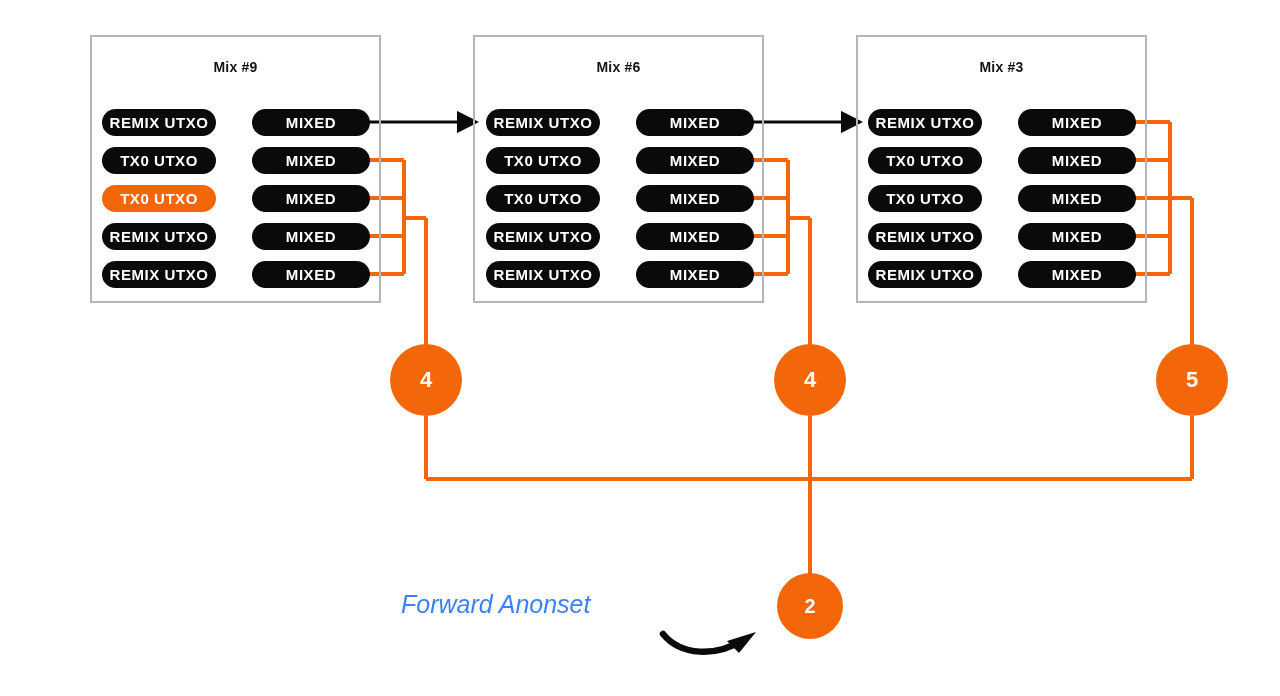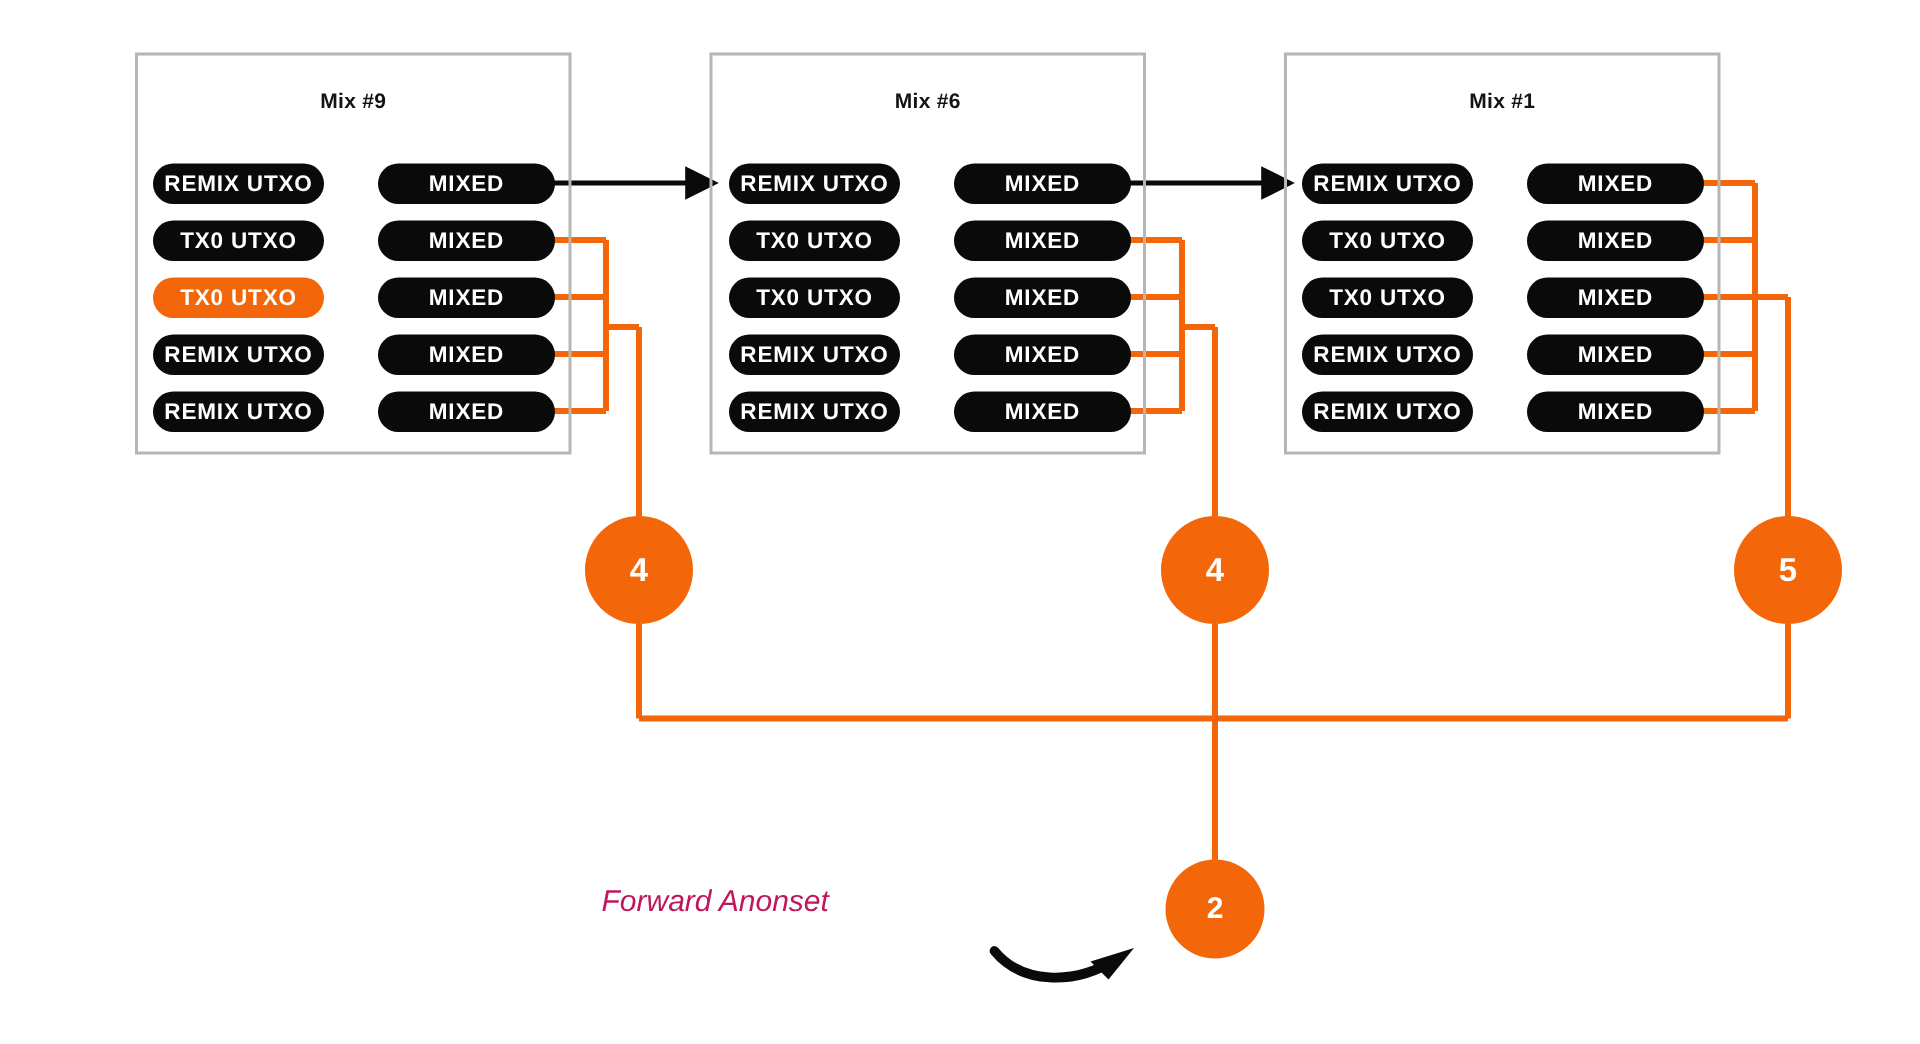--- a/index.html
+++ b/index.html
@@ -77,23 +77,23 @@
     display: flex;
     align-items: center;
     justify-content: center;
     font-weight: bold;
     font-family: "Liberation Sans", "DejaVu Sans", sans-serif;
   }
 
   
   .caption {
     position: absolute;
-    font-size: 20px;
+    font-size: 25px;
     font-style: italic;
-    color: #be185d;
+    color: #3b82f6;
     white-space: nowrap;
     font-family: "Liberation Sans", "DejaVu Sans", sans-serif;
   }
 </style>
 </head>
 <body>
 
 <div id="stage">
 
   <svg id="wires" viewBox="0 0 1280 696" width="1280" height="696" xmlns="http://www.w3.org/2000/svg">
@@ -173,21 +173,21 @@
   <div class="pill" style="left:486px; top:223px; width:114px;">REMIX UTXO</div>
   <div class="pill" style="left:486px; top:261px; width:114px;">REMIX UTXO</div>
 
   <div class="pill" style="left:636px; top:109px; width:118px;">MIXED</div>
   <div class="pill" style="left:636px; top:147px; width:118px;">MIXED</div>
   <div class="pill" style="left:636px; top:185px; width:118px;">MIXED</div>
   <div class="pill" style="left:636px; top:223px; width:118px;">MIXED</div>
   <div class="pill" style="left:636px; top:261px; width:118px;">MIXED</div>
 
   <div class="mix-panel" style="left:856px; top:35px; width:291px; height:268px;">
-    <div class="mix-title">Mix #1</div>
+    <div class="mix-title">Mix #3</div>
   </div>
   <div class="pill" style="left:868px; top:109px; width:114px;">REMIX UTXO</div>
   <div class="pill" style="left:868px; top:147px; width:114px;">TX0 UTXO</div>
   <div class="pill" style="left:868px; top:185px; width:114px;">TX0 UTXO</div>
   <div class="pill" style="left:868px; top:223px; width:114px;">REMIX UTXO</div>
   <div class="pill" style="left:868px; top:261px; width:114px;">REMIX UTXO</div>
 
   <div class="pill" style="left:1018px; top:109px; width:118px;">MIXED</div>
   <div class="pill" style="left:1018px; top:147px; width:118px;">MIXED</div>
   <div class="pill" style="left:1018px; top:185px; width:118px;">MIXED</div>

